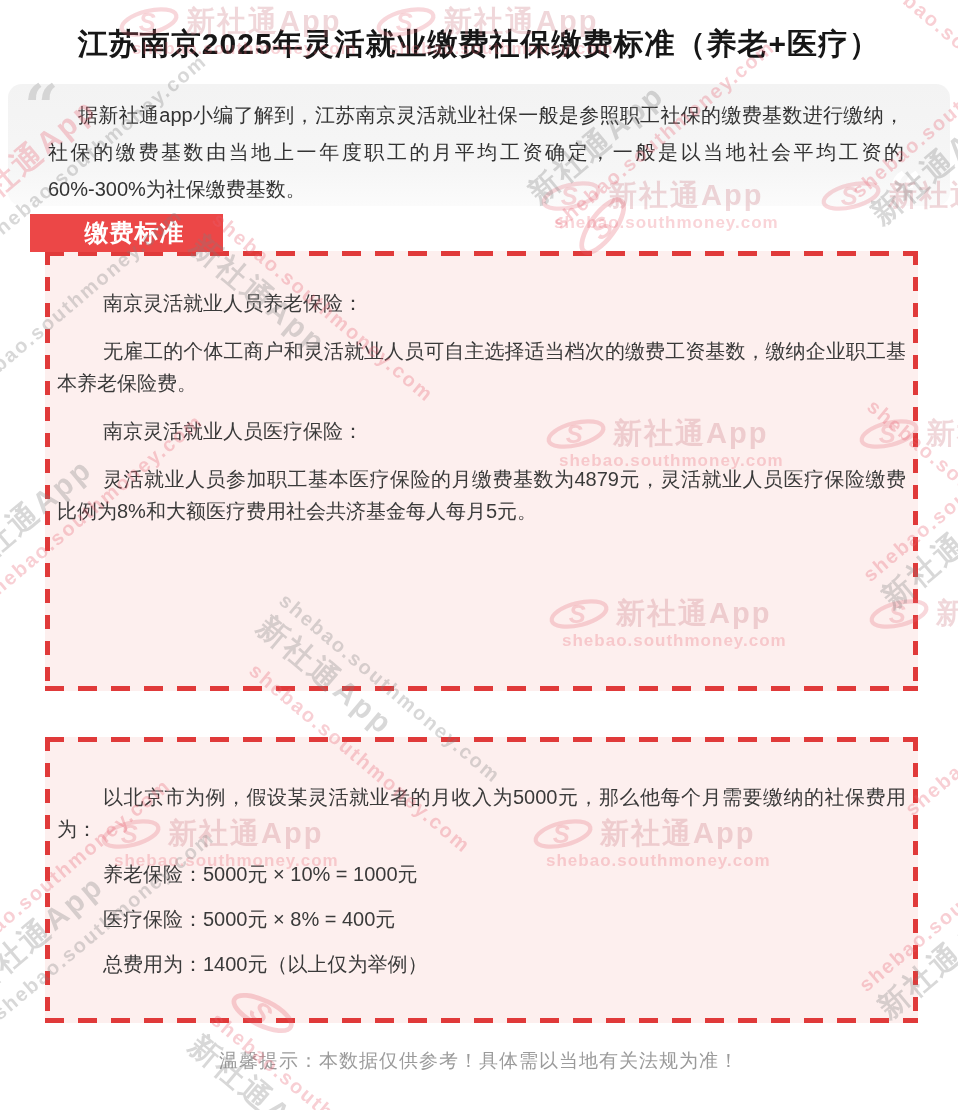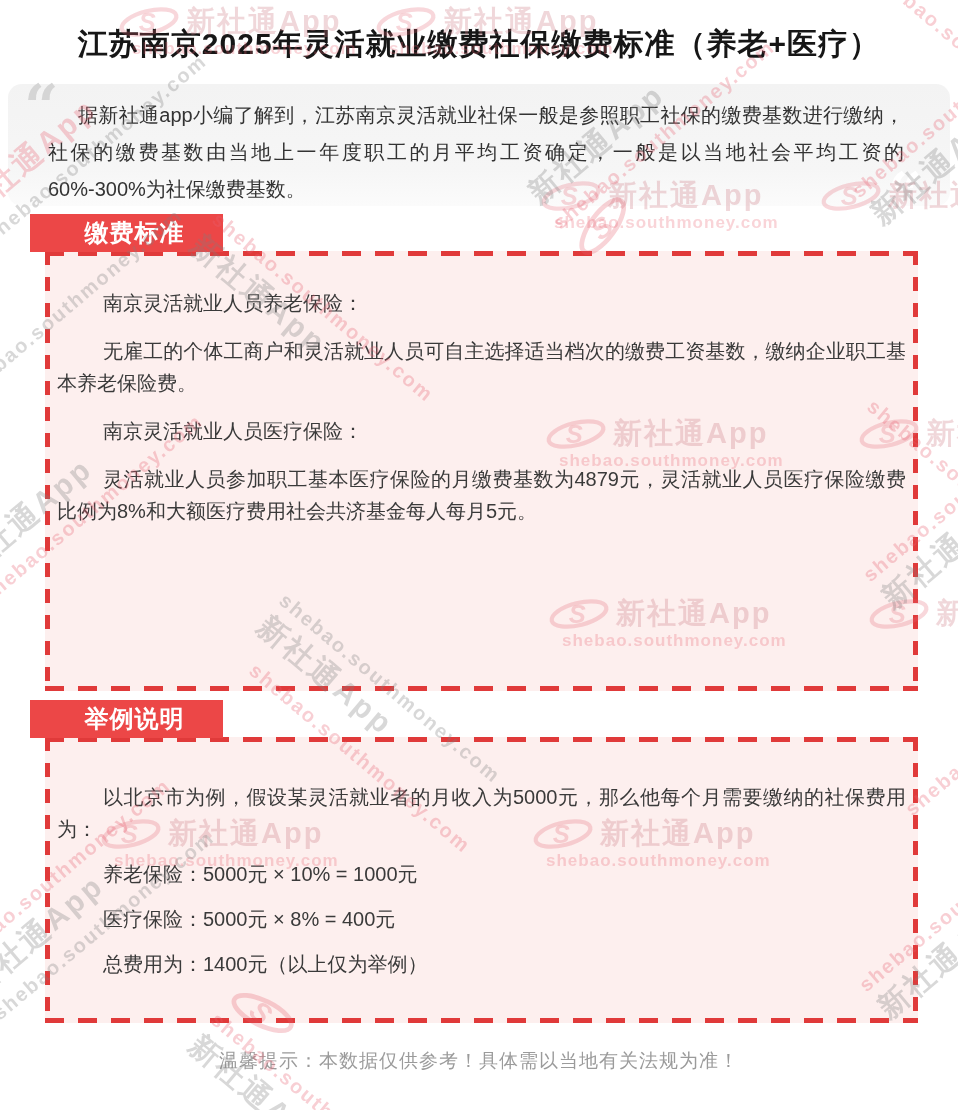--- a/index.html
+++ b/index.html
@@ -72,21 +72,20 @@
 
   <div class="tab tab1">缴费标准</div>
 
   <div class="dash-box box1">
     <p>南京灵活就业人员养老保险：</p>
     <p>无雇工的个体工商户和灵活就业人员可自主选择适当档次的缴费工资基数，缴纳企业职工基本养老保险费。</p>
     <p>南京灵活就业人员医疗保险：</p>
     <p>灵活就业人员参加职工基本医疗保险的月缴费基数为4879元，灵活就业人员医疗保险缴费比例为8%和大额医疗费用社会共济基金每人每月5元。</p>
   </div>
 
-  <div class="tab tab2">举例说明</div>
 
   <div class="dash-box box2">
     <p>以北京市为例，假设某灵活就业者的月收入为5000元，那么他每个月需要缴纳的社保费用为：</p>
     <p>养老保险：5000元 × 10% = 1000元</p>
     <p>医疗保险：5000元 × 8% = 400元</p>
     <p>总费用为：1400元（以上仅为举例）</p>
   </div>
 
   <div class="footer">温馨提示：本数据仅供参考！具体需以当地有关法规为准！</div>
 

